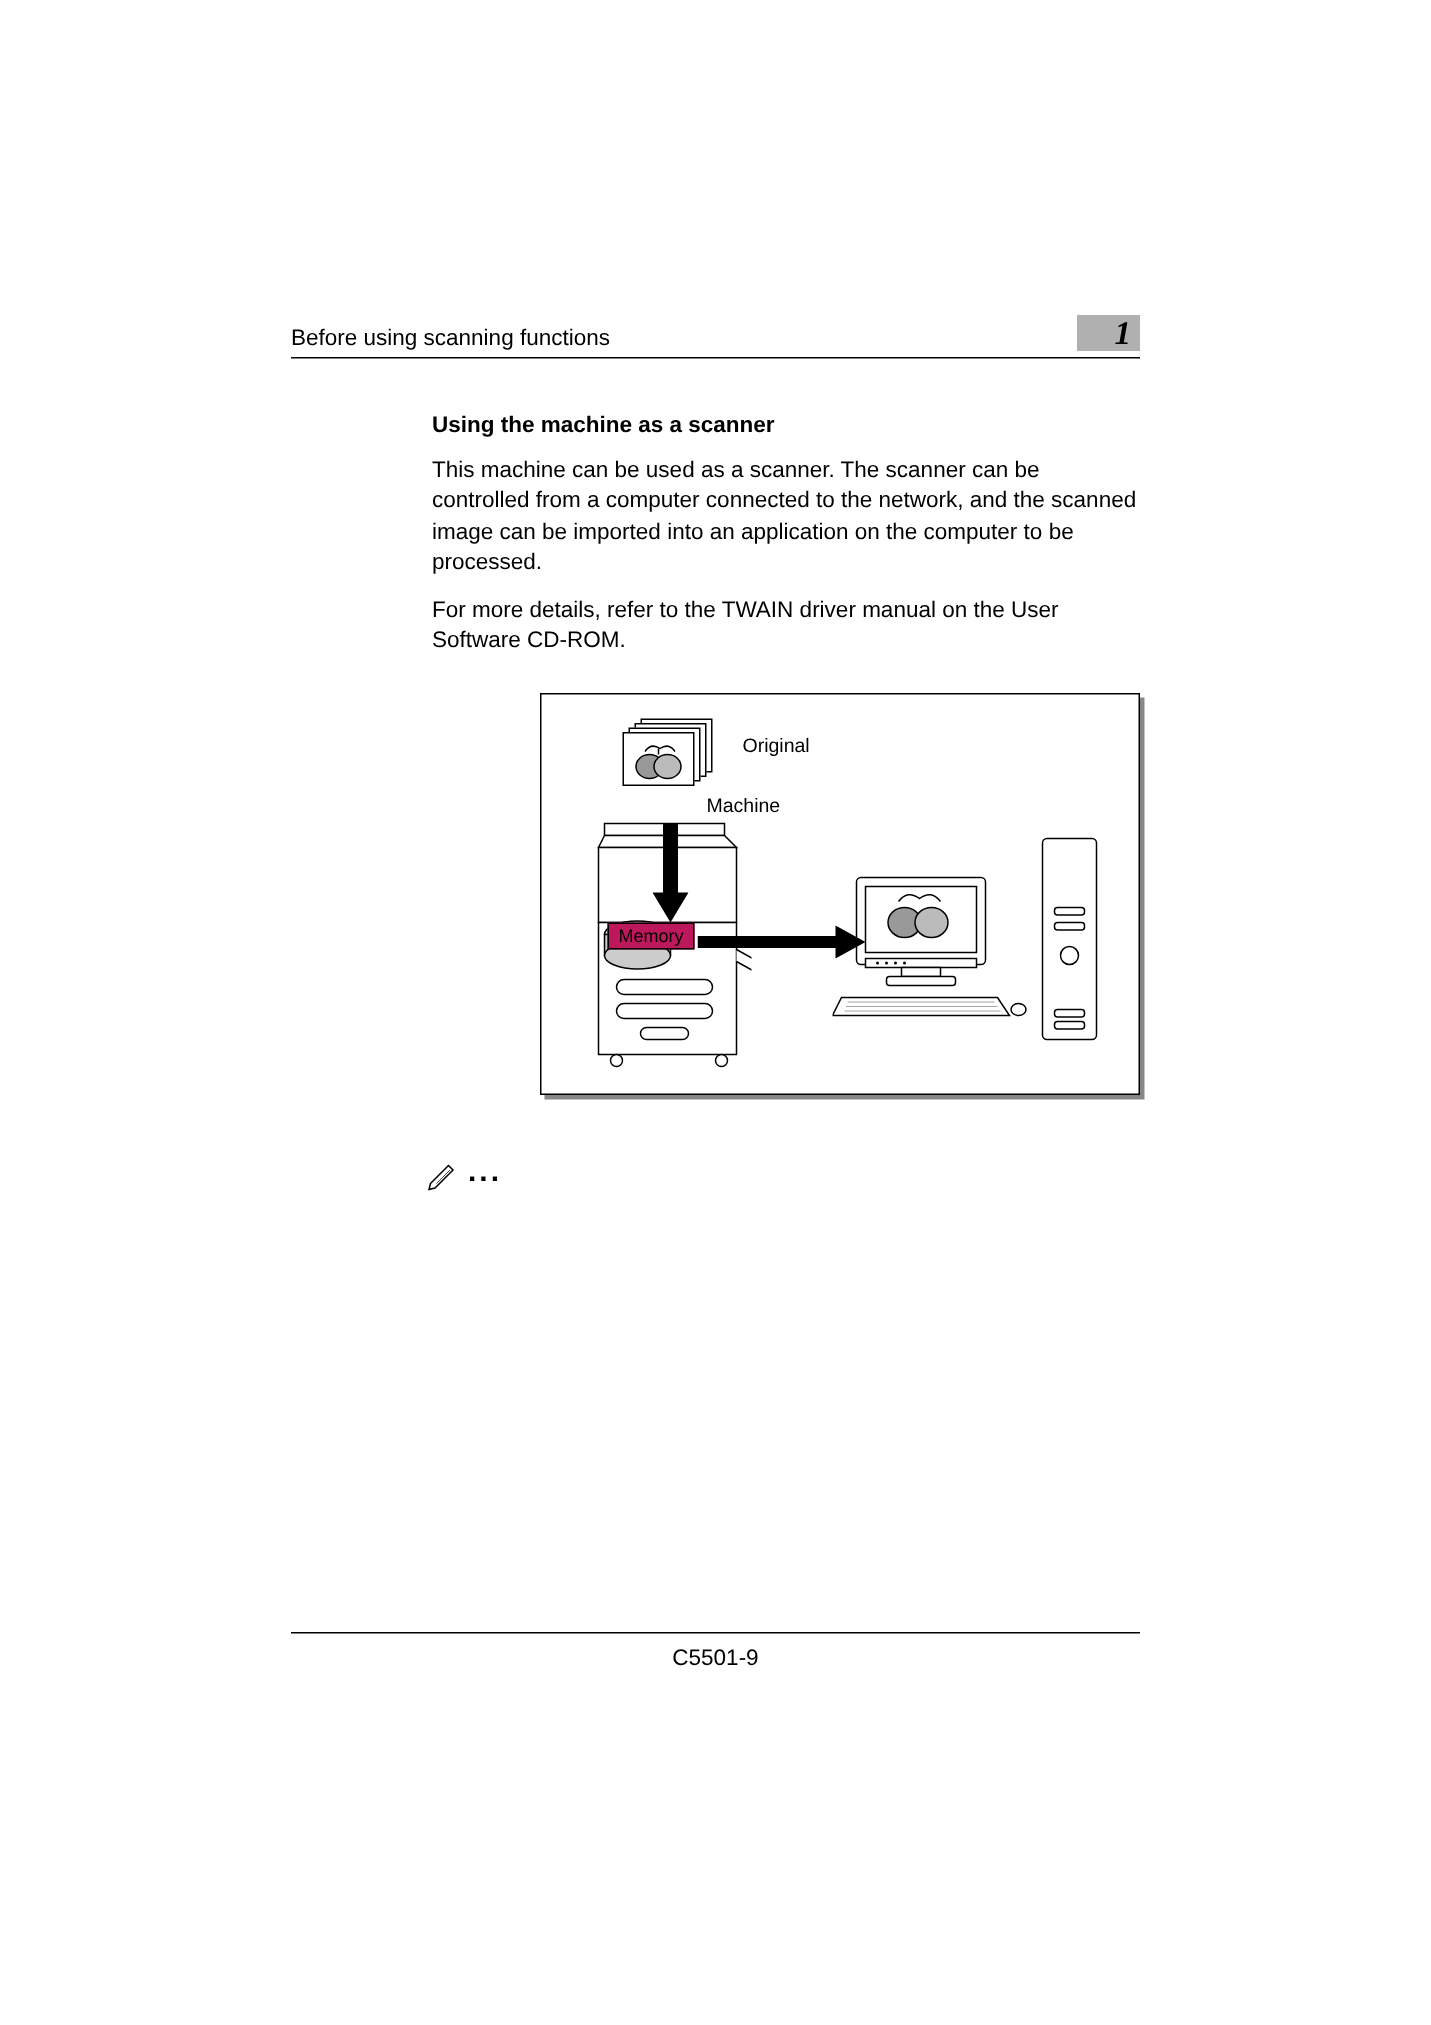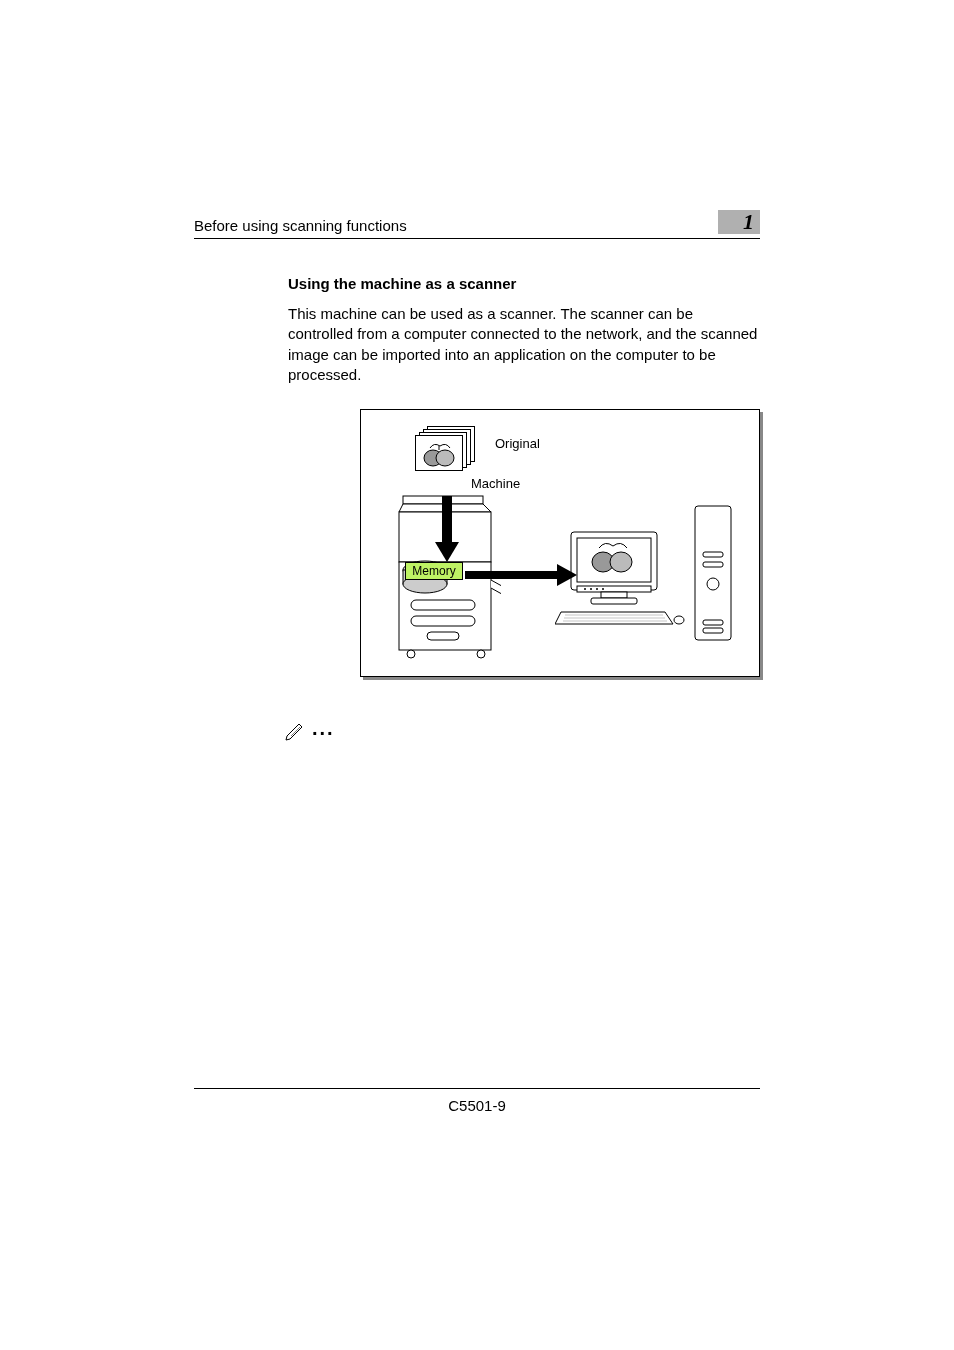--- a/index.html
+++ b/index.html
@@ -105,21 +105,21 @@
       width: 110px;
       height: 170px;
     }
     .memory-label {
       position: absolute;
       top: 152px;
       left: 44px;
       width: 58px;
       height: 18px;
       border: 1px solid #000;
-      background: #bef264;
+      background: #be185d;
       font-size: 12px;
       text-align: center;
       line-height: 17px;
       z-index: 3;
     }
     
     .arrow-down {
       position: absolute;
       top: 86px;
       left: 74px;
@@ -199,20 +199,21 @@
   <div class="header-row">
     <div class="header-title">Before using scanning functions</div>
     <div class="chapter-badge">
       <span class="chapter-number">1</span>
     </div>
   </div>
 
   <div class="content">
     <div class="section-title">Using the machine as a scanner</div>
     <div class="para">This machine can be used as a scanner. The scanner can be controlled from a computer connected to the network, and the scanned image can be imported into an application on the computer to be processed.</div>
+    <div class="para">For more details, refer to the TWAIN driver manual on the User Software CD-ROM.</div>
 
     <div class="diagram-wrap">
       <div class="diagram shadow-box">
 
         <div class="orig-stack">
           <div class="page-sheet" style="left:12px;top:0;"></div>
           <div class="page-sheet" style="left:8px;top:3px;"></div>
           <div class="page-sheet" style="left:4px;top:6px;"></div>
           <div class="page-sheet" style="left:0;top:9px;">
             <svg class="fruit-svg" width="48" height="36" viewBox="0 0 48 36">

